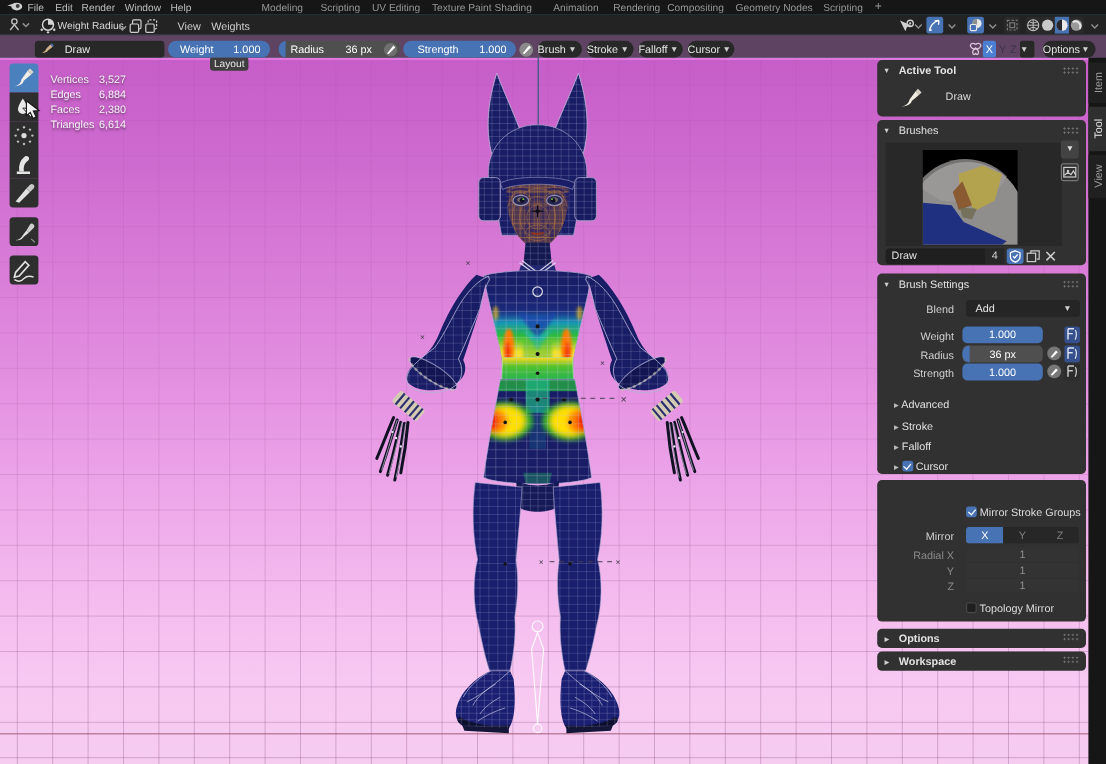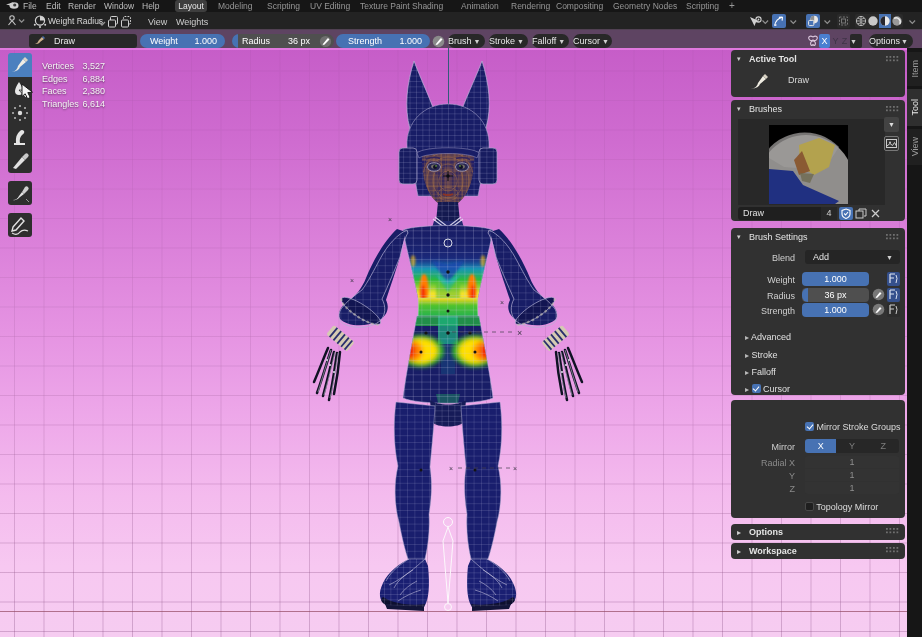--- a/index.html
+++ b/index.html
@@ -1,19 +1,19 @@
 <!DOCTYPE html>
 <html><head><meta charset="utf-8"><style>
 html,body{margin:0;padding:0;background:#101010;}
 *{box-sizing:border-box;font-family:"Liberation Sans",sans-serif;}
 #app{position:relative;width:922px;height:637px;overflow:hidden;background:#0f766e;}
 .bar1{position:absolute;left:0;top:0;width:922px;height:12px;background:#161616;font-size:8.5px;color:#bdbdbd;}
 .mi{position:absolute;top:1px;}
 .tab{position:absolute;top:0;height:12px;line-height:12px;color:#969696;font-size:8.5px;white-space:nowrap;}
-.tab.act{background:#3e3e3e;color:#e8e8e8;border-radius:3px;}
+.tab.act{background:#3e3e3e;color:#e8e8e8;border-radius:3px;margin-top:47px;}
 .bar2{position:absolute;left:0;top:12px;width:922px;height:17px;background:#232323;font-size:9px;color:#cdcdcd;}
 .bar3{position:absolute;left:0;top:29px;width:922px;height:19px;background:#5e4462;border-top:1px solid #514153;box-sizing:border-box;}
 .vp{position:absolute;left:0;top:48px;width:922px;height:589px;
  background:linear-gradient(180deg,#c65dc8 0%,#cf6cd0 16%,#da7fd9 32%,#e593e2 48%,#eda7e9 62%,#f4bbee 76%,#f7c8f1 88%,#f6ccf1 100%);}
 .vp:after{content:"";position:absolute;left:0;top:0;width:100%;height:100%;
  background:
  linear-gradient(rgba(122,62,116,0.30) 1px,transparent 1px) 0 22.5px/29.5px 29.5px,
  linear-gradient(90deg,rgba(122,62,116,0.30) 1px,transparent 1px) 14px 0/29.5px 29.5px;
  -webkit-mask-image:linear-gradient(rgba(0,0,0,0.22) 0%,rgba(0,0,0,0.38) 40%,rgba(0,0,0,0.6) 65%,rgba(0,0,0,0.85) 85%,rgba(0,0,0,1) 100%);
  mask-image:linear-gradient(rgba(0,0,0,0.22) 0%,rgba(0,0,0,0.38) 40%,rgba(0,0,0,0.6) 65%,rgba(0,0,0,0.85) 85%,rgba(0,0,0,1) 100%);}

